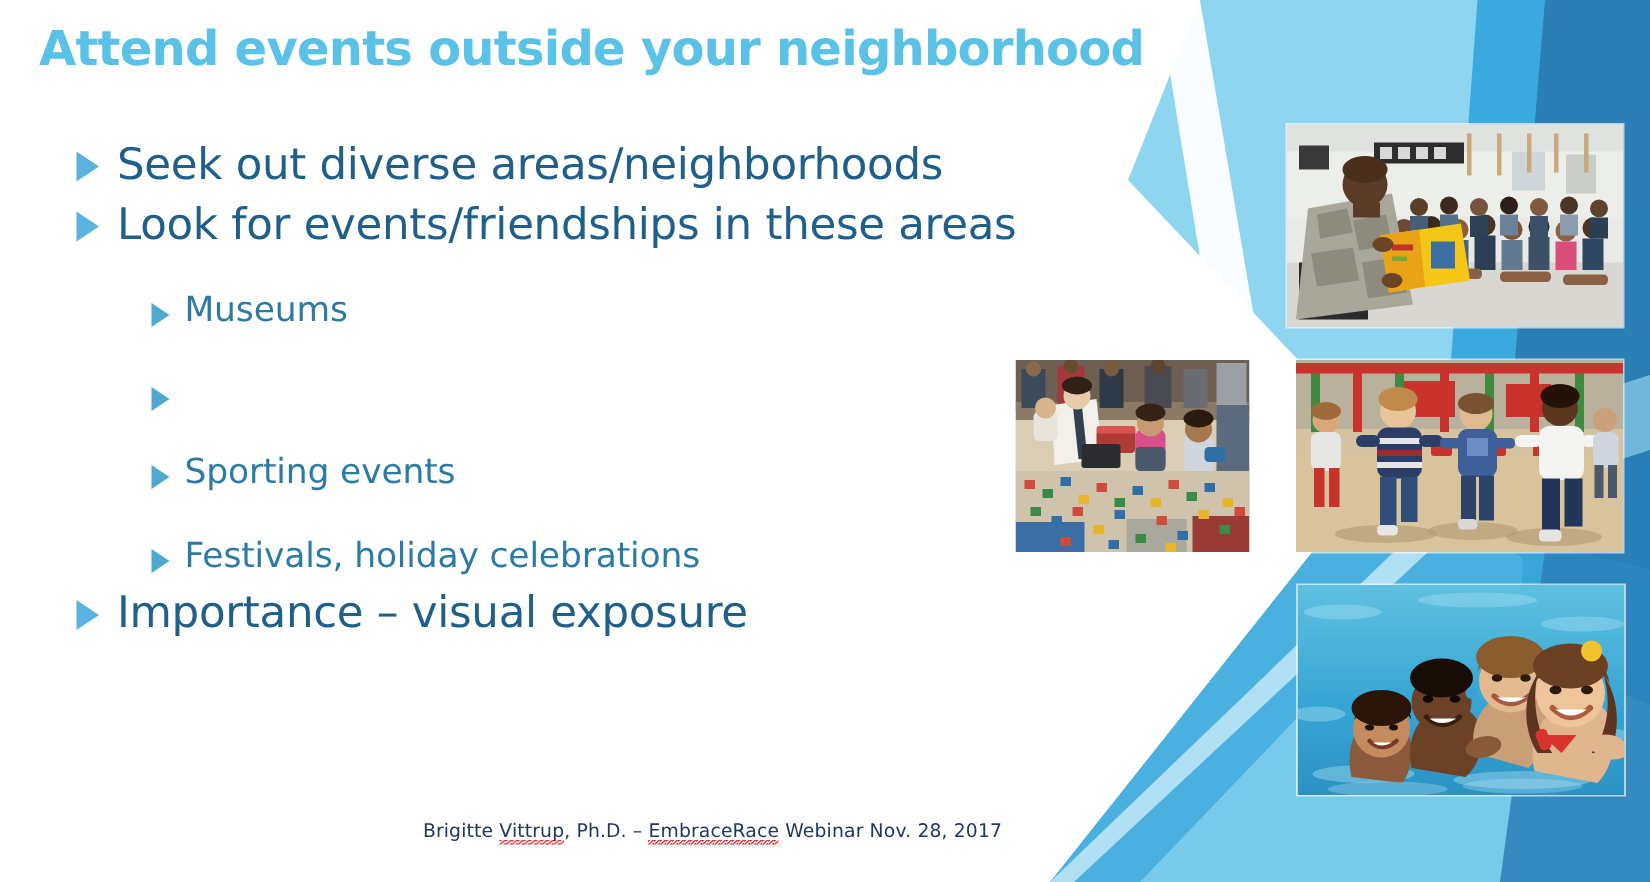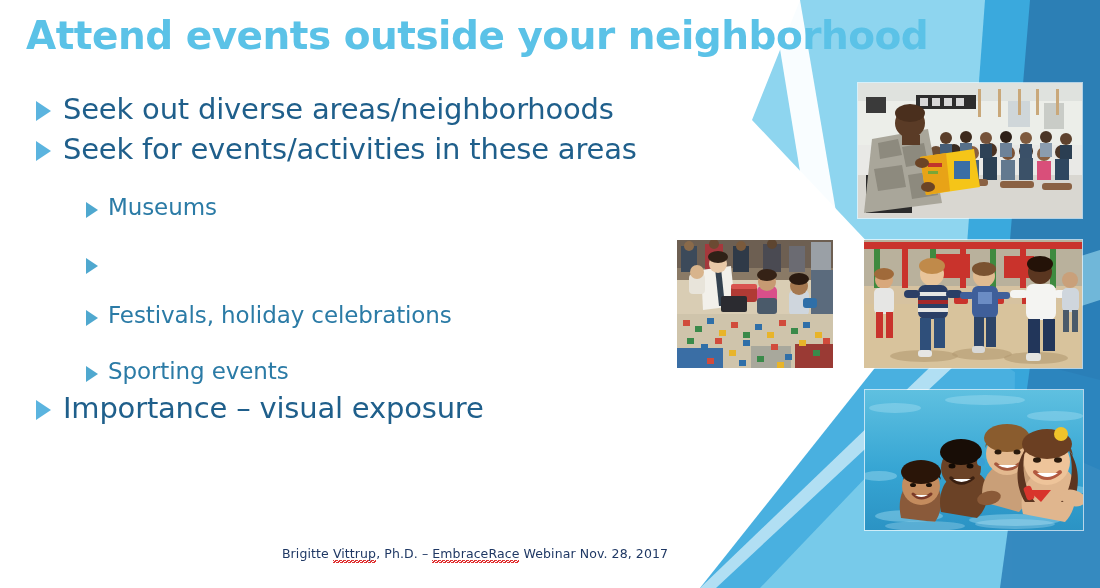--- a/index.html
+++ b/index.html
@@ -24,30 +24,30 @@
     height: 588px;
     pointer-events: none;
   }
   
   #title {
     position: absolute;
     left: 26px;
     top: 16px;
     width: 860px;
     font-family: "DejaVu Sans", sans-serif;
-    font-size: 39px;
+    font-size: 32px;
     font-weight: bold;
     letter-spacing: -0.5px;
     line-height: 1.05;
     white-space: nowrap;
   }
   
   #body-list {
     position: absolute;
-    left: 36px;
+    left: 51px;
     top: 92px;
     width: 680px;
   }
   .bullet {
     display: flex;
     align-items: flex-start;
     margin-bottom: 2px;
   }
   .marker {
     flex: 0 0 auto;
@@ -157,40 +157,40 @@
 
   <div id="body-list">
 
     <div class="bullet lvl1">
       <span class="marker"></span>
       <span class="btext">Seek out diverse areas/neighborhoods</span>
     </div>
 
     <div class="bullet lvl1">
       <span class="marker"></span>
-      <span class="btext">Seek for events/activities in these areas</span>
+      <span class="btext">Look for events/friendships in these areas</span>
     </div>
 
     <div class="bullet lvl2">
       <span class="marker"></span>
       <span class="btext">Museums</span>
     </div>
 
     <div class="bullet lvl2">
       <span class="marker"></span>
     </div>
 
     <div class="bullet lvl2">
       <span class="marker"></span>
+      <span class="btext">Sporting events</span>
+    </div>
+
+    <div class="bullet lvl2">
+      <span class="marker"></span>
       <span class="btext">Festivals, holiday celebrations</span>
-    </div>
-
-    <div class="bullet lvl2">
-      <span class="marker"></span>
-      <span class="btext">Sporting events</span>
     </div>
 
 
     <div class="bullet lvl1" style="margin-top:6px;">
       <span class="marker"></span>
       <span class="btext">Importance – visual exposure</span>
     </div>
 
 
   </div>

